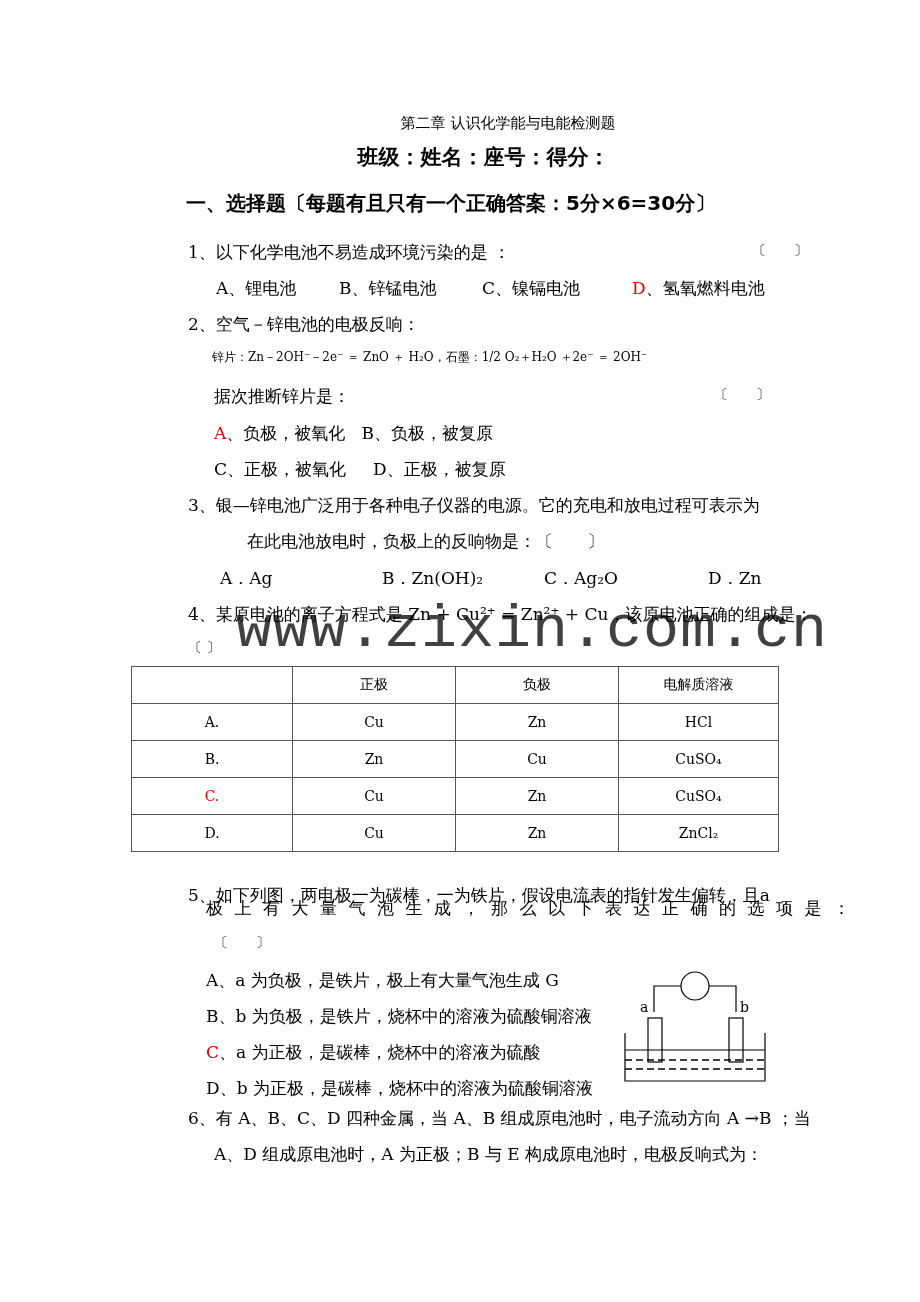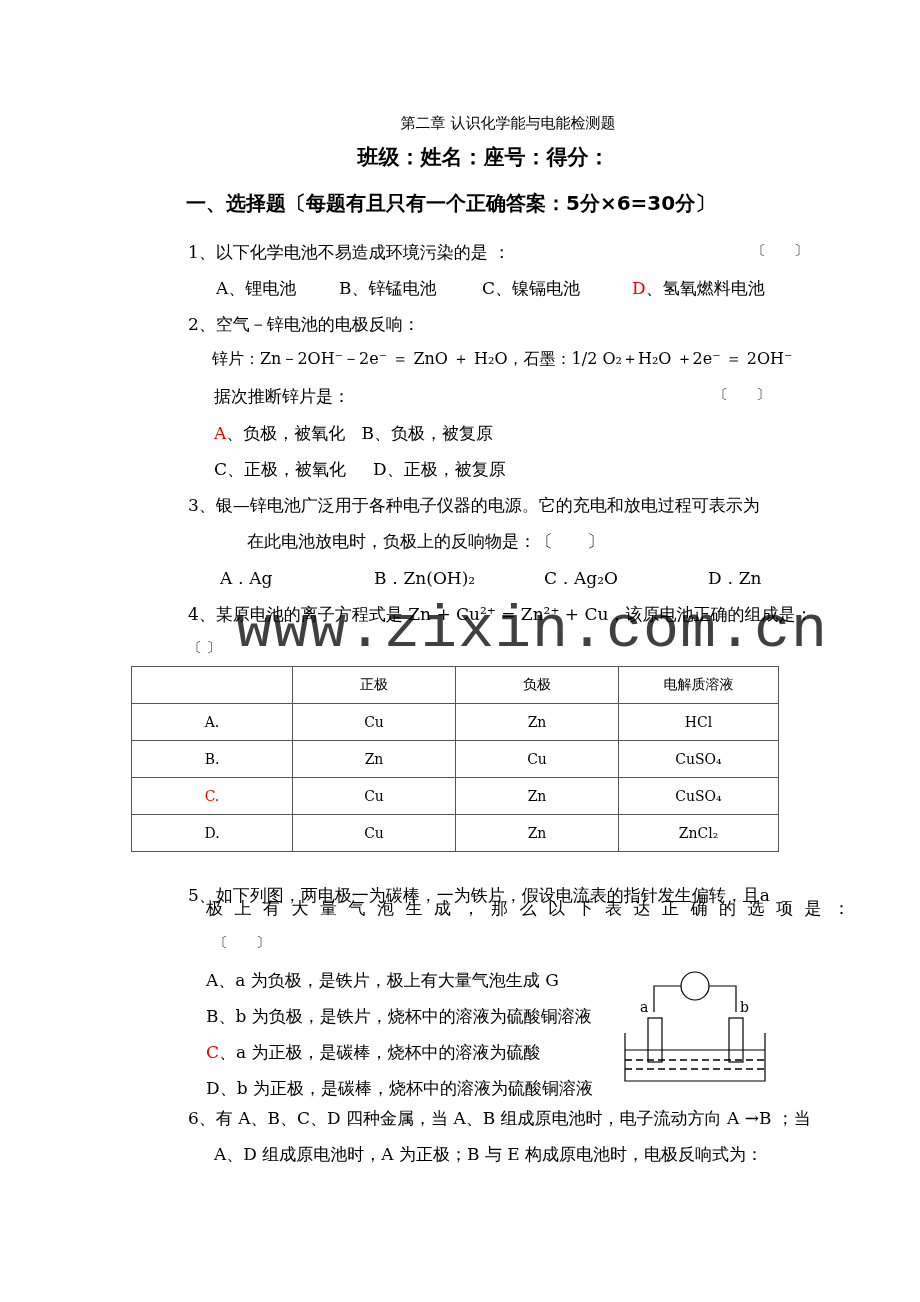--- a/index.html
+++ b/index.html
@@ -6,21 +6,21 @@
   body {
     width: 920px; height: 1302px; position: relative; overflow: hidden;
     font-family: "DejaVu Serif", "Liberation Serif", serif;
     color: #000;
   }
   .abs { position: absolute; white-space: nowrap; padding-left: 48px; }
   .title { top: 114px; left: 0; width: 920px; text-align: center; font-size: 15px; }
   .subtitle { top: 143px; left: 0; width: 871px; text-align: center; font-size: 21px; font-weight: bold; font-family: "DejaVu Sans", "Liberation Sans", sans-serif; }
   .section { top: 190px; left: 138px; font-size: 20px; font-weight: bold; font-family: "DejaVu Sans", "Liberation Sans", sans-serif; }
   .line { font-size: 17px; }
-  .small { font-size: 16px; }
+  .small { font-size: 12px; }
   .red { color: #e60000; }
   .paren { font-size: 14px; }
   .watermark {
     position: absolute; top: 596px; left: 236px;
     font-family: Liberation Mono, monospace;
     font-size: 60px; color: #404040; letter-spacing: 1px; z-index: 0;
   }
   .content { position: relative; z-index: 1; }
   table.q4 {
     position: absolute; top: 666px; left: 131px; width: 648px;
@@ -55,21 +55,21 @@
     <span>锌片：</span><span>Zn－2OH⁻－2e⁻ ＝ ZnO ＋ H₂O，</span><span>石墨：</span><span>1/2 O₂＋H₂O ＋2e⁻ ＝ 2OH⁻</span>
   </div>
   <div class="abs line" style="top:385px;left:166px;">据次推断锌片是：</div>
   <div class="abs paren" style="top:386px;left:666px;">〔　　〕</div>
   <div class="abs line" style="top:422px;left:166px;"><span class="red">A</span><span>、负极，被氧化</span>&nbsp;&nbsp;&nbsp;<span>B</span><span>、负极，被复原</span></div>
   <div class="abs line" style="top:458px;left:166px;"><span>C</span><span>、正极，被氧化</span>&nbsp;&nbsp;&nbsp;&nbsp;&nbsp;<span>D</span><span>、正极，被复原</span></div>
 
   <div class="abs line" style="top:494px;left:140px;">3、银—锌电池广泛用于各种电子仪器的电源。它的充电和放电过程可表示为</div>
   <div class="abs line" style="top:530px;left:172px;margin-left:27px;">在此电池放电时，负极上的反响物是：〔　　〕</div>
   <div class="abs line" style="top:567px;left:172px;"><span>A</span><span>．Ag</span></div>
-  <div class="abs line" style="top:567px;left:326px;"><span>B</span><span>．Zn(OH)₂</span></div>
+  <div class="abs line" style="top:567px;left:334px;"><span>B</span><span>．Zn(OH)₂</span></div>
   <div class="abs line" style="top:567px;left:496px;"><span>C</span><span>．Ag₂O</span></div>
   <div class="abs line" style="top:567px;left:660px;"><span>D</span><span>．Zn</span></div>
 
   <div class="abs line" style="top:603px;left:140px;">4、某原电池的离子方程式是 Zn + Cu²⁺ = Zn²⁺ + Cu，该原电池正确的组成是：</div>
   <div class="abs paren" style="top:639px;left:140px;">〔 〕</div>
 
   <table class="q4">
     <tbody>
         <tr>
       <td></td>

